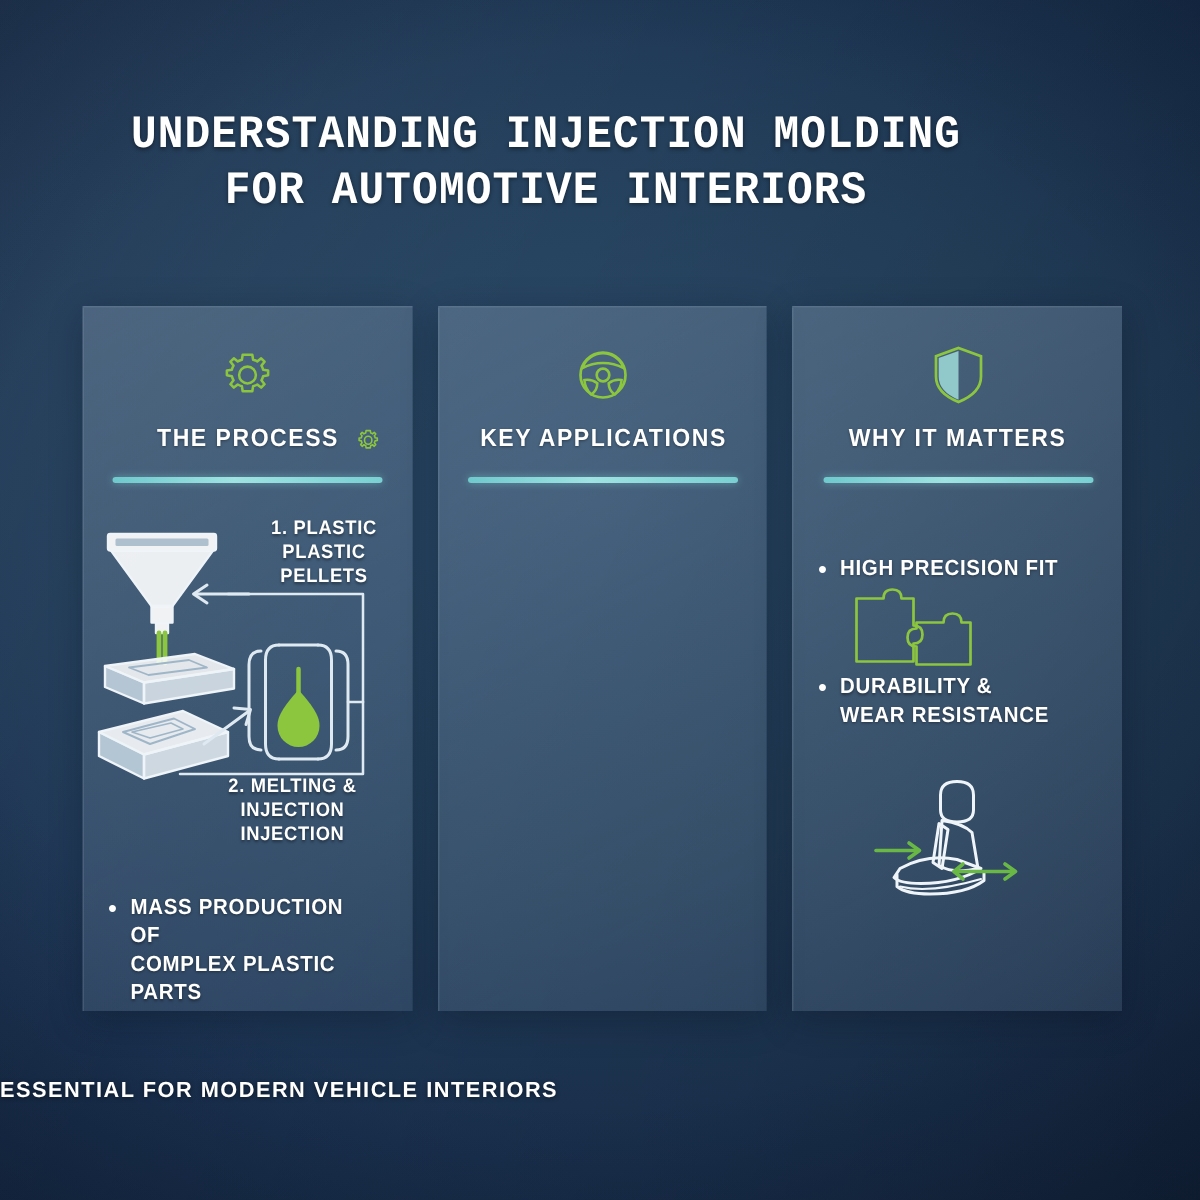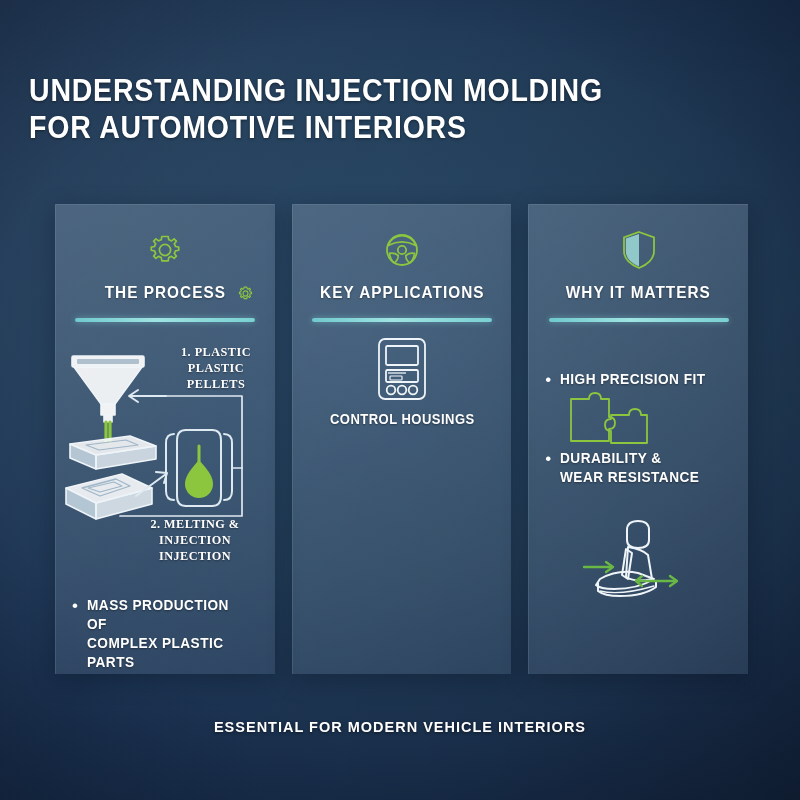--- a/index.html
+++ b/index.html
@@ -36,21 +36,23 @@
     background: radial-gradient(ellipse 95% 80% at 50% 48%, rgba(255,255,255,0.0) 55%, rgba(8,18,33,0.48) 100%);
     pointer-events: none;
   }
 
   
   #title-block {
     position: absolute;
     top: 72px;
     left: 0;
     width: 728px;
+    text-align: center;
     z-index: 4;
+    font-family: Liberation Mono, monospace;
   }
   .title-line {
     color: #ffffff;
     font-size: 31px;
     line-height: 37px;
     font-weight: bold;
     letter-spacing: 0.8px;
     font-stretch: condensed;
     transform: scaleX(0.92);
     text-shadow: 0 1px 3px rgba(0,0,0,0.45);
@@ -110,21 +112,20 @@
     background: linear-gradient(90deg, #6fc9cd 0%, #9fe3e2 45%, #79d0d2 100%);
     box-shadow: 0 0 6px rgba(140,225,225,0.45);
   }
 
   
   #process-graphic {
     position: relative;
     margin: 16px 0 0 0;
     width: 220px;
     height: 210px;
-    font-family: Liberation Serif, serif;
   }
   #p1-step1 {
     position: absolute;
     top: 6px;
     right: 8px;
     width: 104px;
     text-align: center;
     color: #ffffff;
     font-size: 13px;
     line-height: 16px;
@@ -187,21 +188,21 @@
   
   .p3-spacer-icon { display: flex; justify-content: flex-start; padding-left: 38px; }
   .p3-seat { display: flex; justify-content: center; }
 
   
   #footer {
     position: absolute;
     top: 718px;
     left: 0;
     width: 800px;
-    text-align: center;
+    text-align: left;
     z-index: 4;
   }
   #footer-text {
     color: #ffffff;
     font-size: 14.5px;
     font-weight: bold;
     letter-spacing: 1.0px;
     transform: scaleX(0.93);
     text-shadow: 0 1px 3px rgba(0,0,0,0.5);
   }
@@ -317,37 +318,20 @@
       </div>
 
       <div class="panel-title">
         <span>KEY APPLICATIONS</span>
       </div>
 
       <div class="divider"></div>
 
 
 
-      <div class="app-item" style="margin-top:14px;">
-        <div class="app-art">
-          <svg width="60" height="66" viewBox="0 0 60 66" fill="none">
-            <g stroke="#eef4f8" stroke-width="1.8" fill="none" stroke-linejoin="round">
-              <rect x="7" y="3" width="46" height="60" rx="6"></rect>
-              <rect x="14" y="10" width="32" height="19" rx="1.5"></rect>
-              <rect x="14" y="34" width="32" height="12" rx="1.5"></rect>
-              <path d="M16 37 l18 0" stroke-width="1.3"></path>
-              <rect x="18" y="40" width="12" height="4" rx="0.8" stroke-width="1.2"></rect>
-              <circle cx="19" cy="54" r="4.3"></circle>
-              <circle cx="30" cy="54" r="4.3"></circle>
-              <circle cx="41" cy="54" r="4.3"></circle>
-            </g>
-          </svg>
-        </div>
-        <div class="app-label">CONTROL HOUSINGS</div>
-      </div>
     </div>
 
     <div class="panel">
 
       <div class="panel-icon">
         <svg width="36" height="42" viewBox="0 0 36 42" fill="none">
           <path d="M18 3 L33 8.5 L33 22 q0 11 -15 17 q-15 -6 -15 -17 L3 8.5 z" stroke="#8cc63f" stroke-width="1.8" fill="none"></path>
           <path d="M18 5 L18 37.5 q-13.2 -5.6 -13.2 -15.5 L4.8 9.6 z" fill="#9fdcd8" stroke="none" opacity="0.85"></path>
         </svg>
       </div>

